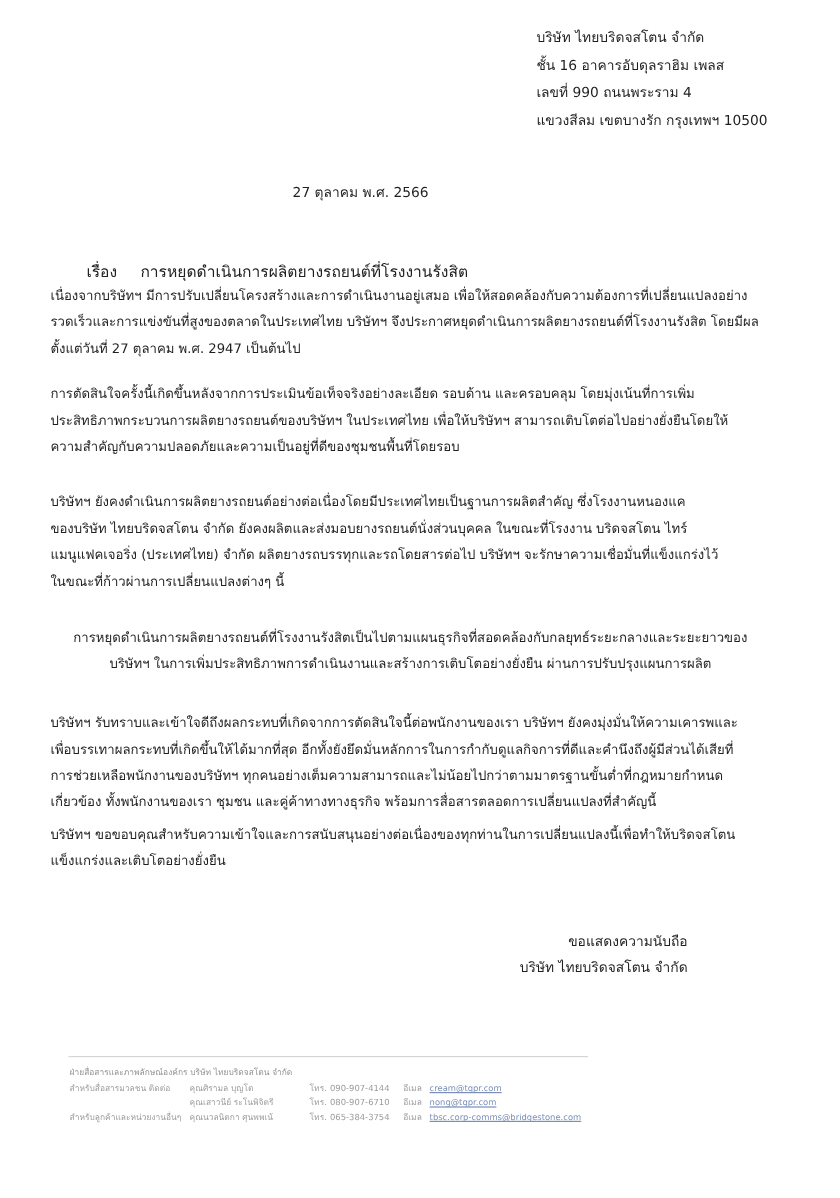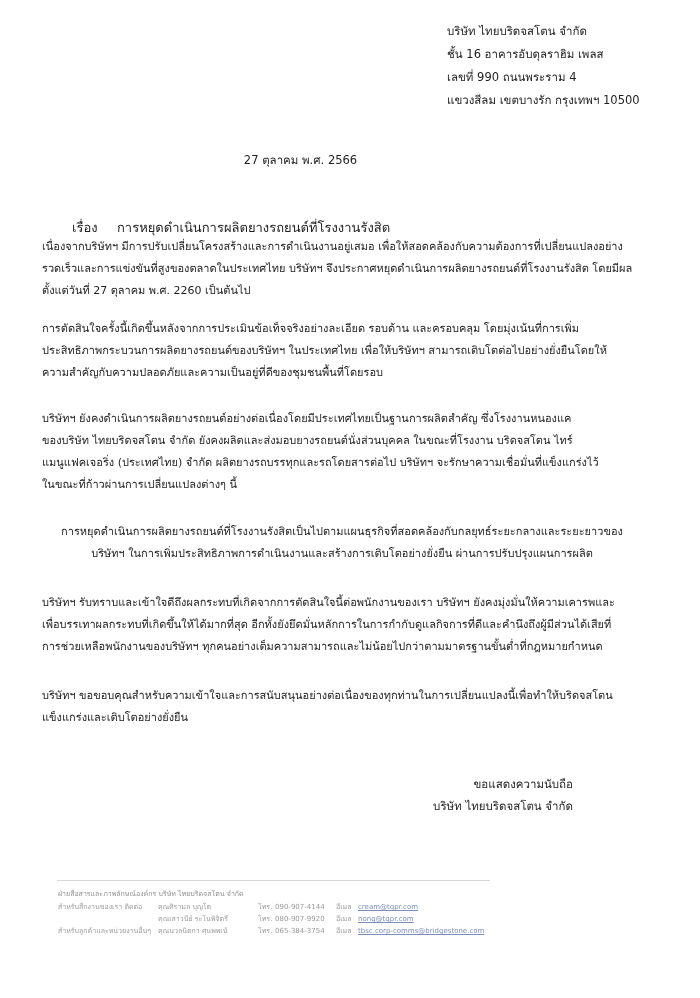--- a/index.html
+++ b/index.html
@@ -120,21 +120,21 @@
 
   <div class="date">27 ตุลาคม พ.ศ. 2566</div>
 
   <div class="subject">
     <span class="label">เรื่อง</span><span>การหยุดดำเนินการผลิตยางรถยนต์ที่โรงงานรังสิต</span>
   </div>
 
   <div class="para" id="p1">
     <div class="line">เนื่องจากบริษัทฯ มีการปรับเปลี่ยนโครงสร้างและการดำเนินงานอยู่เสมอ เพื่อให้สอดคล้องกับความต้องการที่เปลี่ยนแปลงอย่าง</div>
     <div class="line">รวดเร็วและการแข่งขันที่สูงของตลาดในประเทศไทย บริษัทฯ จึงประกาศหยุดดำเนินการผลิตยางรถยนต์ที่โรงงานรังสิต โดยมีผล</div>
-    <div class="line">ตั้งแต่วันที่ 27 ตุลาคม พ.ศ. 2260 เป็นต้นไป</div>
+    <div class="line">ตั้งแต่วันที่ 27 ตุลาคม พ.ศ. 2947 เป็นต้นไป</div>
   </div>
 
   <div class="para" id="p2">
     <div class="line">การตัดสินใจครั้งนี้เกิดขึ้นหลังจากการประเมินข้อเท็จจริงอย่างละเอียด รอบด้าน และครอบคลุม โดยมุ่งเน้นที่การเพิ่ม</div>
     <div class="line">ประสิทธิภาพกระบวนการผลิตยางรถยนต์ของบริษัทฯ ในประเทศไทย เพื่อให้บริษัทฯ สามารถเติบโตต่อไปอย่างยั่งยืนโดยให้</div>
     <div class="line">ความสำคัญกับความปลอดภัยและความเป็นอยู่ที่ดีของชุมชนพื้นที่โดยรอบ</div>
   </div>
 
   <div class="para" id="p3">
     <div class="line">บริษัทฯ ยังคงดำเนินการผลิตยางรถยนต์อย่างต่อเนื่องโดยมีประเทศไทยเป็นฐานการผลิตสำคัญ ซึ่งโรงงานหนองแค</div>
@@ -145,51 +145,52 @@
 
   <div class="para" id="p4">
     <div class="line">การหยุดดำเนินการผลิตยางรถยนต์ที่โรงงานรังสิตเป็นไปตามแผนธุรกิจที่สอดคล้องกับกลยุทธ์ระยะกลางและระยะยาวของ</div>
     <div class="line">บริษัทฯ ในการเพิ่มประสิทธิภาพการดำเนินงานและสร้างการเติบโตอย่างยั่งยืน ผ่านการปรับปรุงแผนการผลิต</div>
   </div>
 
   <div class="para" id="p5">
     <div class="line">บริษัทฯ รับทราบและเข้าใจดีถึงผลกระทบที่เกิดจากการตัดสินใจนี้ต่อพนักงานของเรา บริษัทฯ ยังคงมุ่งมั่นให้ความเคารพและ</div>
     <div class="line">เพื่อบรรเทาผลกระทบที่เกิดขึ้นให้ได้มากที่สุด อีกทั้งยังยึดมั่นหลักการในการกำกับดูแลกิจการที่ดีและคำนึงถึงผู้มีส่วนได้เสียที่</div>
     <div class="line">การช่วยเหลือพนักงานของบริษัทฯ ทุกคนอย่างเต็มความสามารถและไม่น้อยไปกว่าตามมาตรฐานขั้นต่ำที่กฎหมายกำหนด</div>
+    <div class="line">เกี่ยวข้อง ทั้งพนักงานของเรา ชุมชน และคู่ค้าทางทางธุรกิจ พร้อมการสื่อสารตลอดการเปลี่ยนแปลงที่สำคัญนี้</div>
   </div>
 
   <div class="para" id="p6">
     <div class="line">บริษัทฯ ขอขอบคุณสำหรับความเข้าใจและการสนับสนุนอย่างต่อเนื่องของทุกท่านในการเปลี่ยนแปลงนี้เพื่อทำให้บริดจสโตน</div>
     <div class="line">แข็งแกร่งและเติบโตอย่างยั่งยืน</div>
   </div>
 
   <div class="closing">
     <div>ขอแสดงความนับถือ</div>
     <div>บริษัท ไทยบริดจสโตน จำกัด</div>
   </div>
 
   <div class="footer-rule"></div>
 
   <div class="footer">
     <div class="title">ฝ่ายสื่อสารและภาพลักษณ์องค์กร บริษัท ไทยบริดจสโตน จำกัด</div>
 
     <div class="row">
-      <span class="c-dept">สำหรับสื่กงานของเรา ติดต่อ</span>
+      <span class="c-dept">สำหรับสื่อสารมวลชน ติดต่อ</span>
       <span class="c-name">คุณศิรามล บุญโต</span>
       <span class="c-tel-label">โทร.</span>
       <span class="c-tel">090-907-4144</span>
       <span class="c-mail-label">อีเมล</span>
       <span class="c-mail">cream@tqpr.com</span>
     </div>
 
     <div class="row">
       <span class="c-dept"></span>
       <span class="c-name">คุณเสาวนีย์ ระโนพิจิตรี</span>
       <span class="c-tel-label">โทร.</span>
-      <span class="c-tel">080-907-9920</span>
+      <span class="c-tel">080-907-6710</span>
       <span class="c-mail-label">อีเมล</span>
       <span class="c-mail">nong@tqpr.com</span>
     </div>
 
     <div class="row">
       <span class="c-dept">สำหรับลูกค้าและหน่วยงานอื่นๆ</span>
       <span class="c-name">คุณนวลนิตกา ศุนพพเน้</span>
       <span class="c-tel-label">โทร.</span>
       <span class="c-tel">065-384-3754</span>
       <span class="c-mail-label">อีเมล</span>

